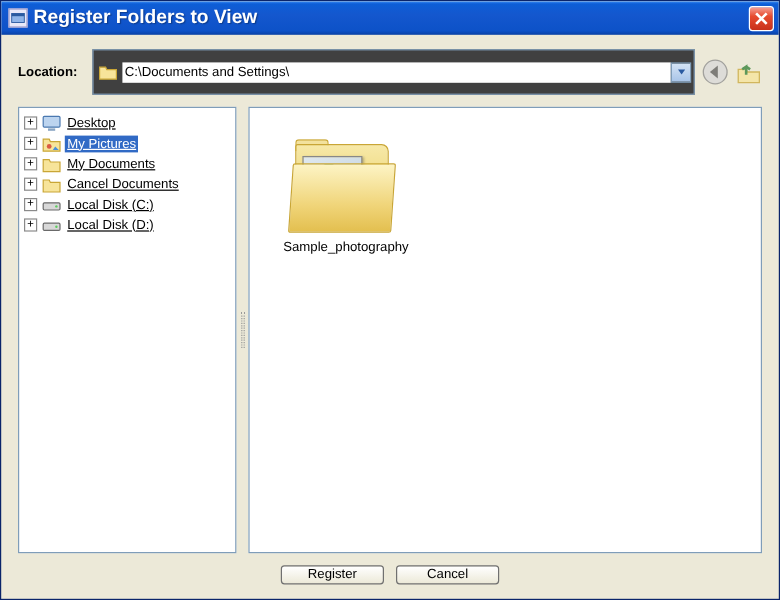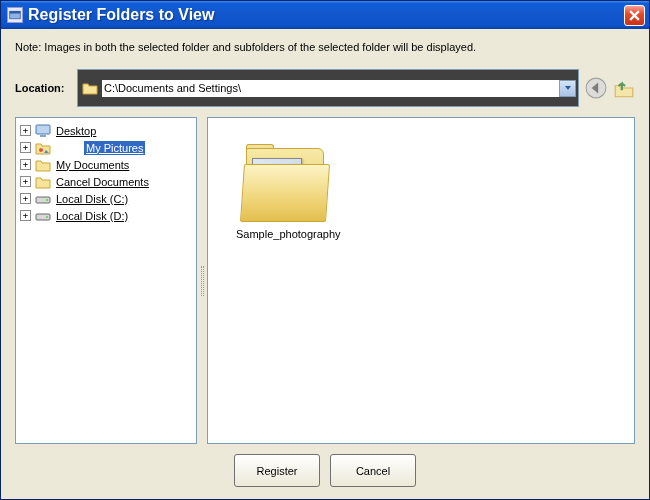--- a/index.html
+++ b/index.html
@@ -127,21 +127,21 @@
     background: #fff;
     display:flex; align-items:center; justify-content:center;
     font-size: 9px; line-height: 9px;
     color:#000;
     margin-right: 4px;
     cursor:pointer;
     font-family: monospace;
   }
   .tree-icon { width:16px; height:16px; margin-right:3px; display:flex; align-items:center; justify-content:center; }
   .tree-label { padding: 1px 2px; cursor: default; text-decoration: underline; }
-  .tree-label.selected { background:#316ac5; color:#fff;margin-left:30px; }
+  .tree-label.selected { background:#316ac5; color:#fff; }
   .folder-tile {
     width: 104px;
     text-align: center;
     cursor: pointer;
   }
   .folder-big {
     width: 96px; height: 78px;
     margin: 0 auto 4px auto;
     position: relative;
   }
@@ -171,21 +171,21 @@
     background: linear-gradient(to bottom,#fdf4c5,#f0d57a 60%,#e3bf4f);
     border:1px solid #c9a636; border-radius:2px;
     transform: skewX(-4deg);
   }
   .tile-label { font-size:11px; }
   .btn-row {
     display:flex; justify-content:center; gap: 10px;
     padding: 10px 0 4px 0;
   }
   .xp-btn {
-    min-width: 86px; height: 33px;
+    min-width: 86px; height: 16px;
     background: linear-gradient(to bottom,#fff,#ece9d8);
     border: 1px solid #707070;
     border-radius: 3px;
     font: inherit;
     cursor: pointer;
     padding: 0 14px;
   }
 </style>
 </head>
 <body>
@@ -199,21 +199,20 @@
   </span>
   <span class="title">Register Folders to View</span>
   <span class="close-btn">
     <svg viewBox="0 0 10 10">
         <path d="M1 1 L9 9 M9 1 L1 9" stroke="#fff" stroke-width="2"></path>
       </svg>
   </span>
 </div>
 
 <div class="content">
-  <div class="note">Note: Images in both the selected folder and subfolders of the selected folder will be displayed.</div>
 
   <div class="loc-row">
     <span class="loc-label">Location:</span>
     <div class="loc-input-wrap">
       <span class="folder-ic">
         <svg viewBox="0 0 16 16">
             <path d="M1 4 h5 l1 2 h8 v8 h-14 z" fill="#f7e49a" stroke="#c9a636"></path>
           </svg>
       </span>
       <input class="loc-input" value="C:\Documents and Settings\" style="">

